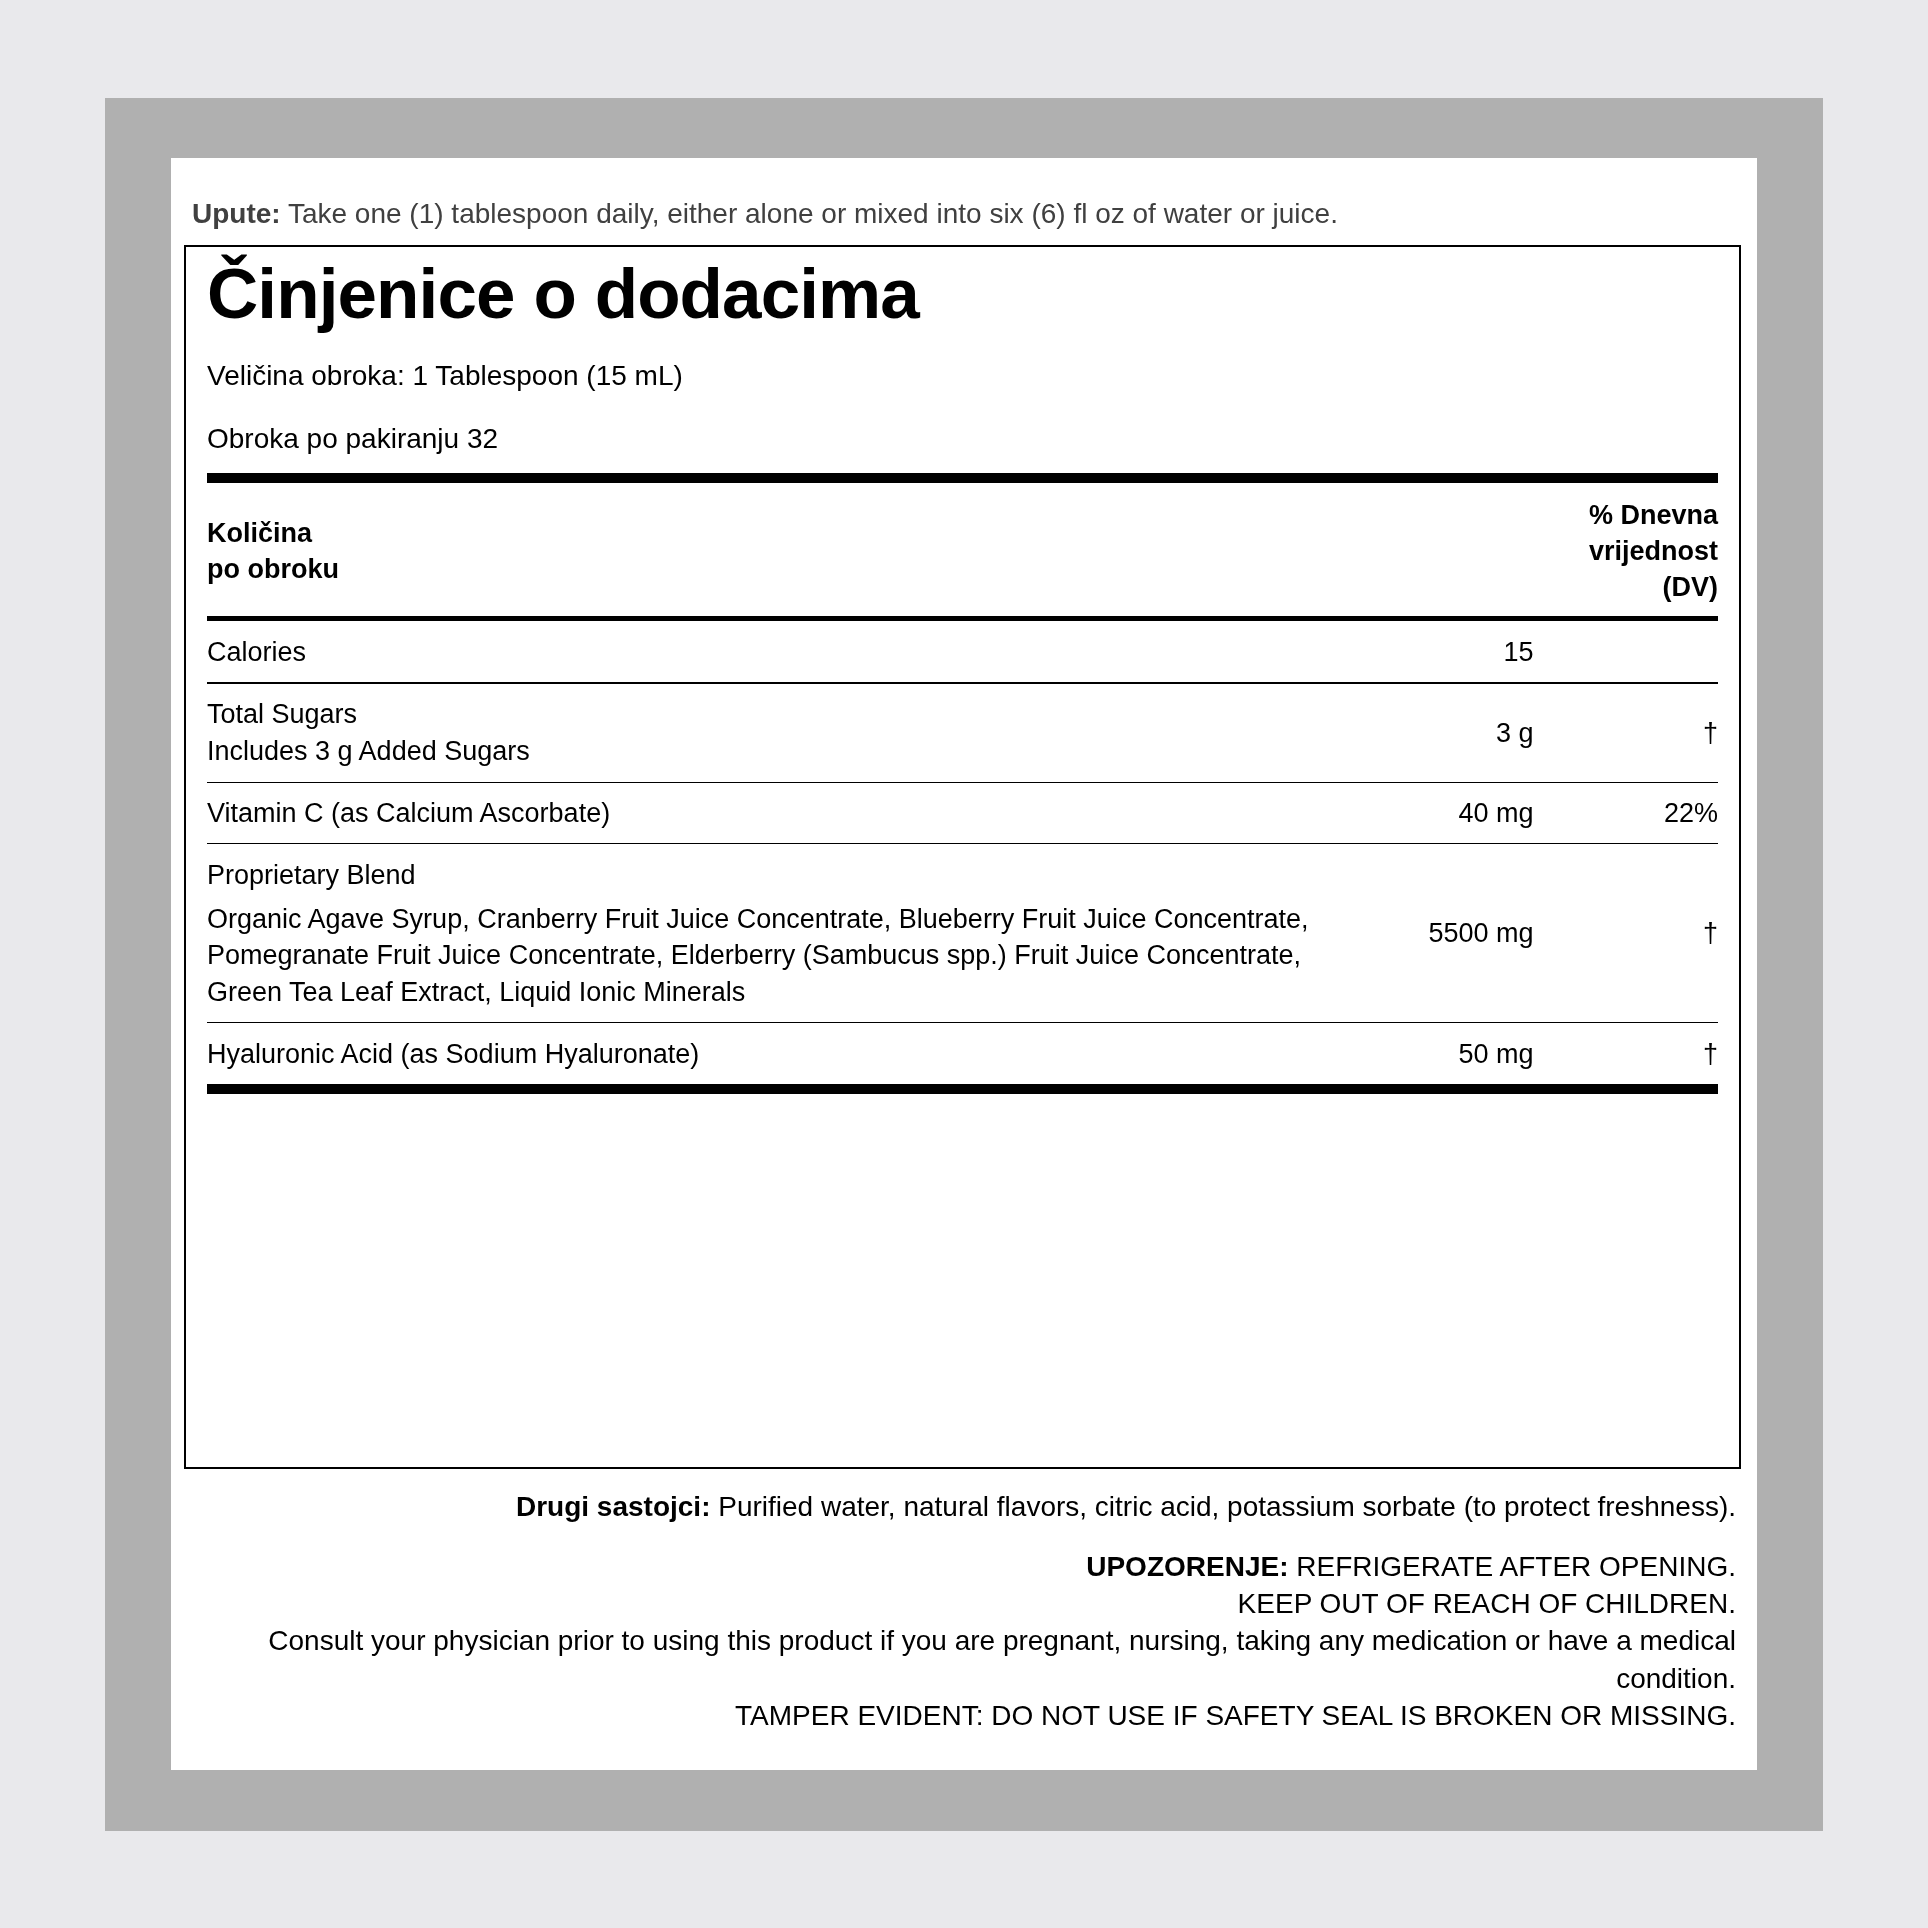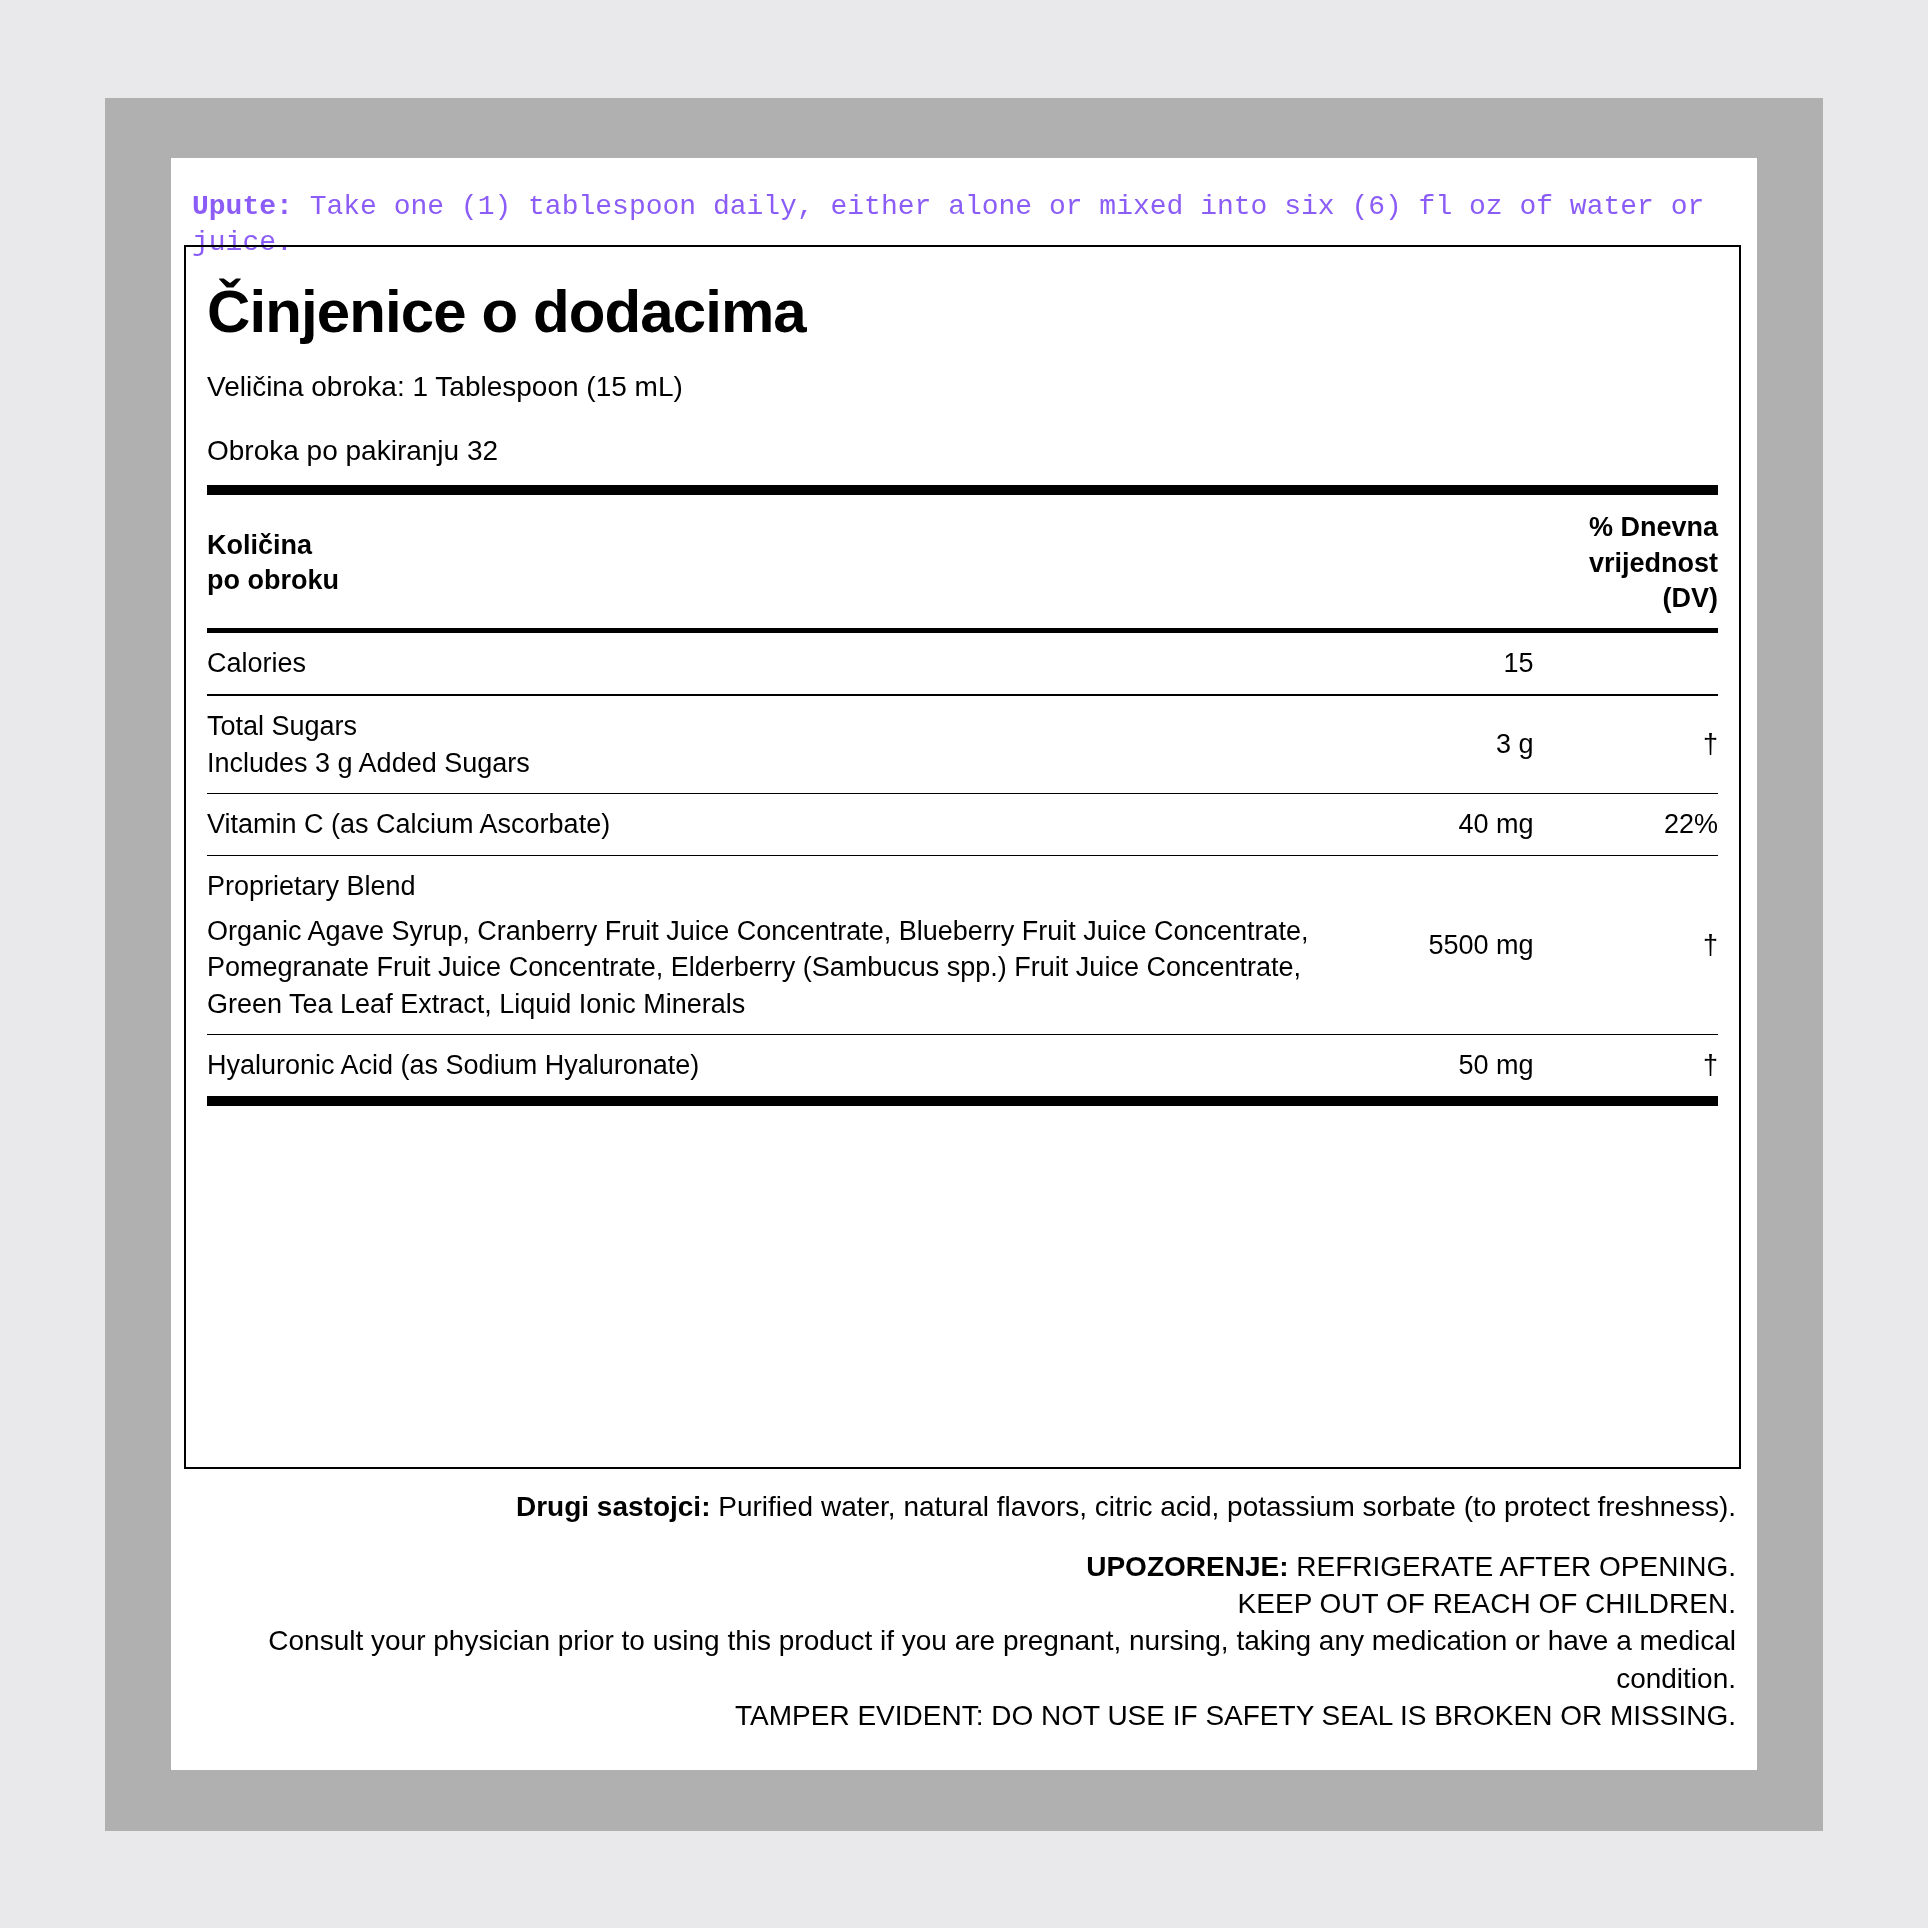--- a/index.html
+++ b/index.html
@@ -32,46 +32,45 @@
     width: 1586px;
     height: 1612px;
     background: #ffffff;
     box-sizing: border-box;
     padding: 0;
   }
 
   .directions {
     position: absolute;
     left: 21px;
-    top: 31px;
+    top: 38px;
     width: 1544px;
     font-size: 28px;
     line-height: 1.3;
-    color: #8b5cf6;
-    font-family: Liberation Mono, monospace;
+    color: #404040;
   }
   .directions b { font-weight: bold; }
 
   .facts-box {
     position: absolute;
     left: 13px;
     top: 87px;
     width: 1557px;
     height: 1224px;
     border: 2.8px solid #000;
     box-sizing: border-box;
     padding: 0 21px;
   }
 
   .facts-title {
-    font-size: 60px;
+    font-size: 71px;
     font-weight: bold;
     letter-spacing: -0.9px;
     line-height: 1.12;
-    margin-top: 31px;
+    margin-top: 7px;
     margin-bottom: 5.6px;
     white-space: nowrap;
   }
 
   .serving-line {
     font-size: 28px;
     line-height: 1.55;
     margin-top: 20px;
   }
 

